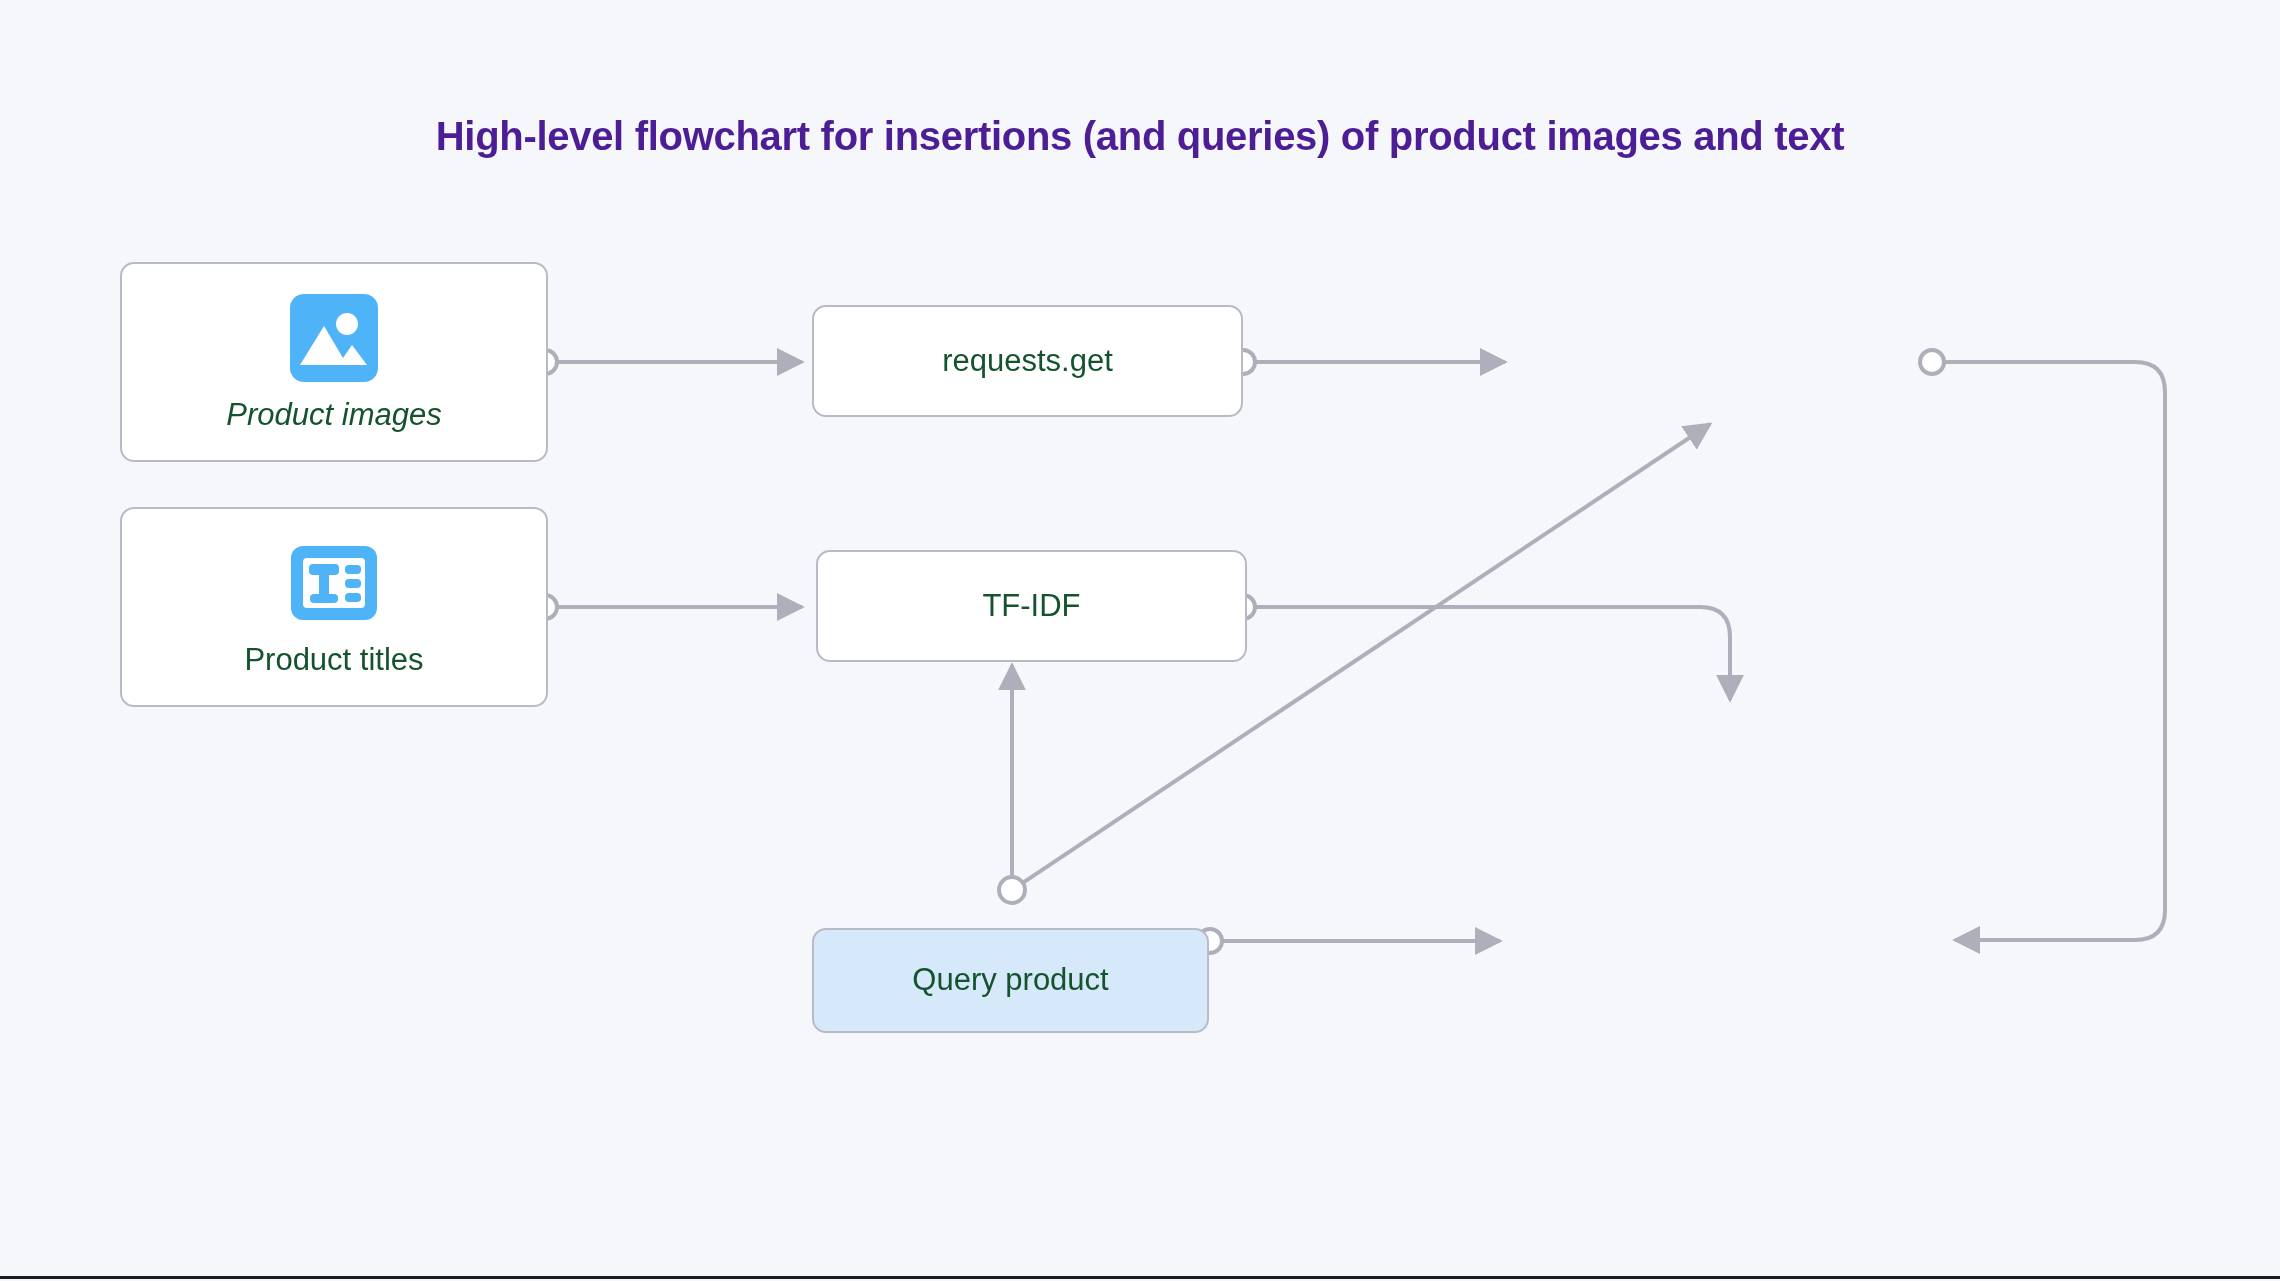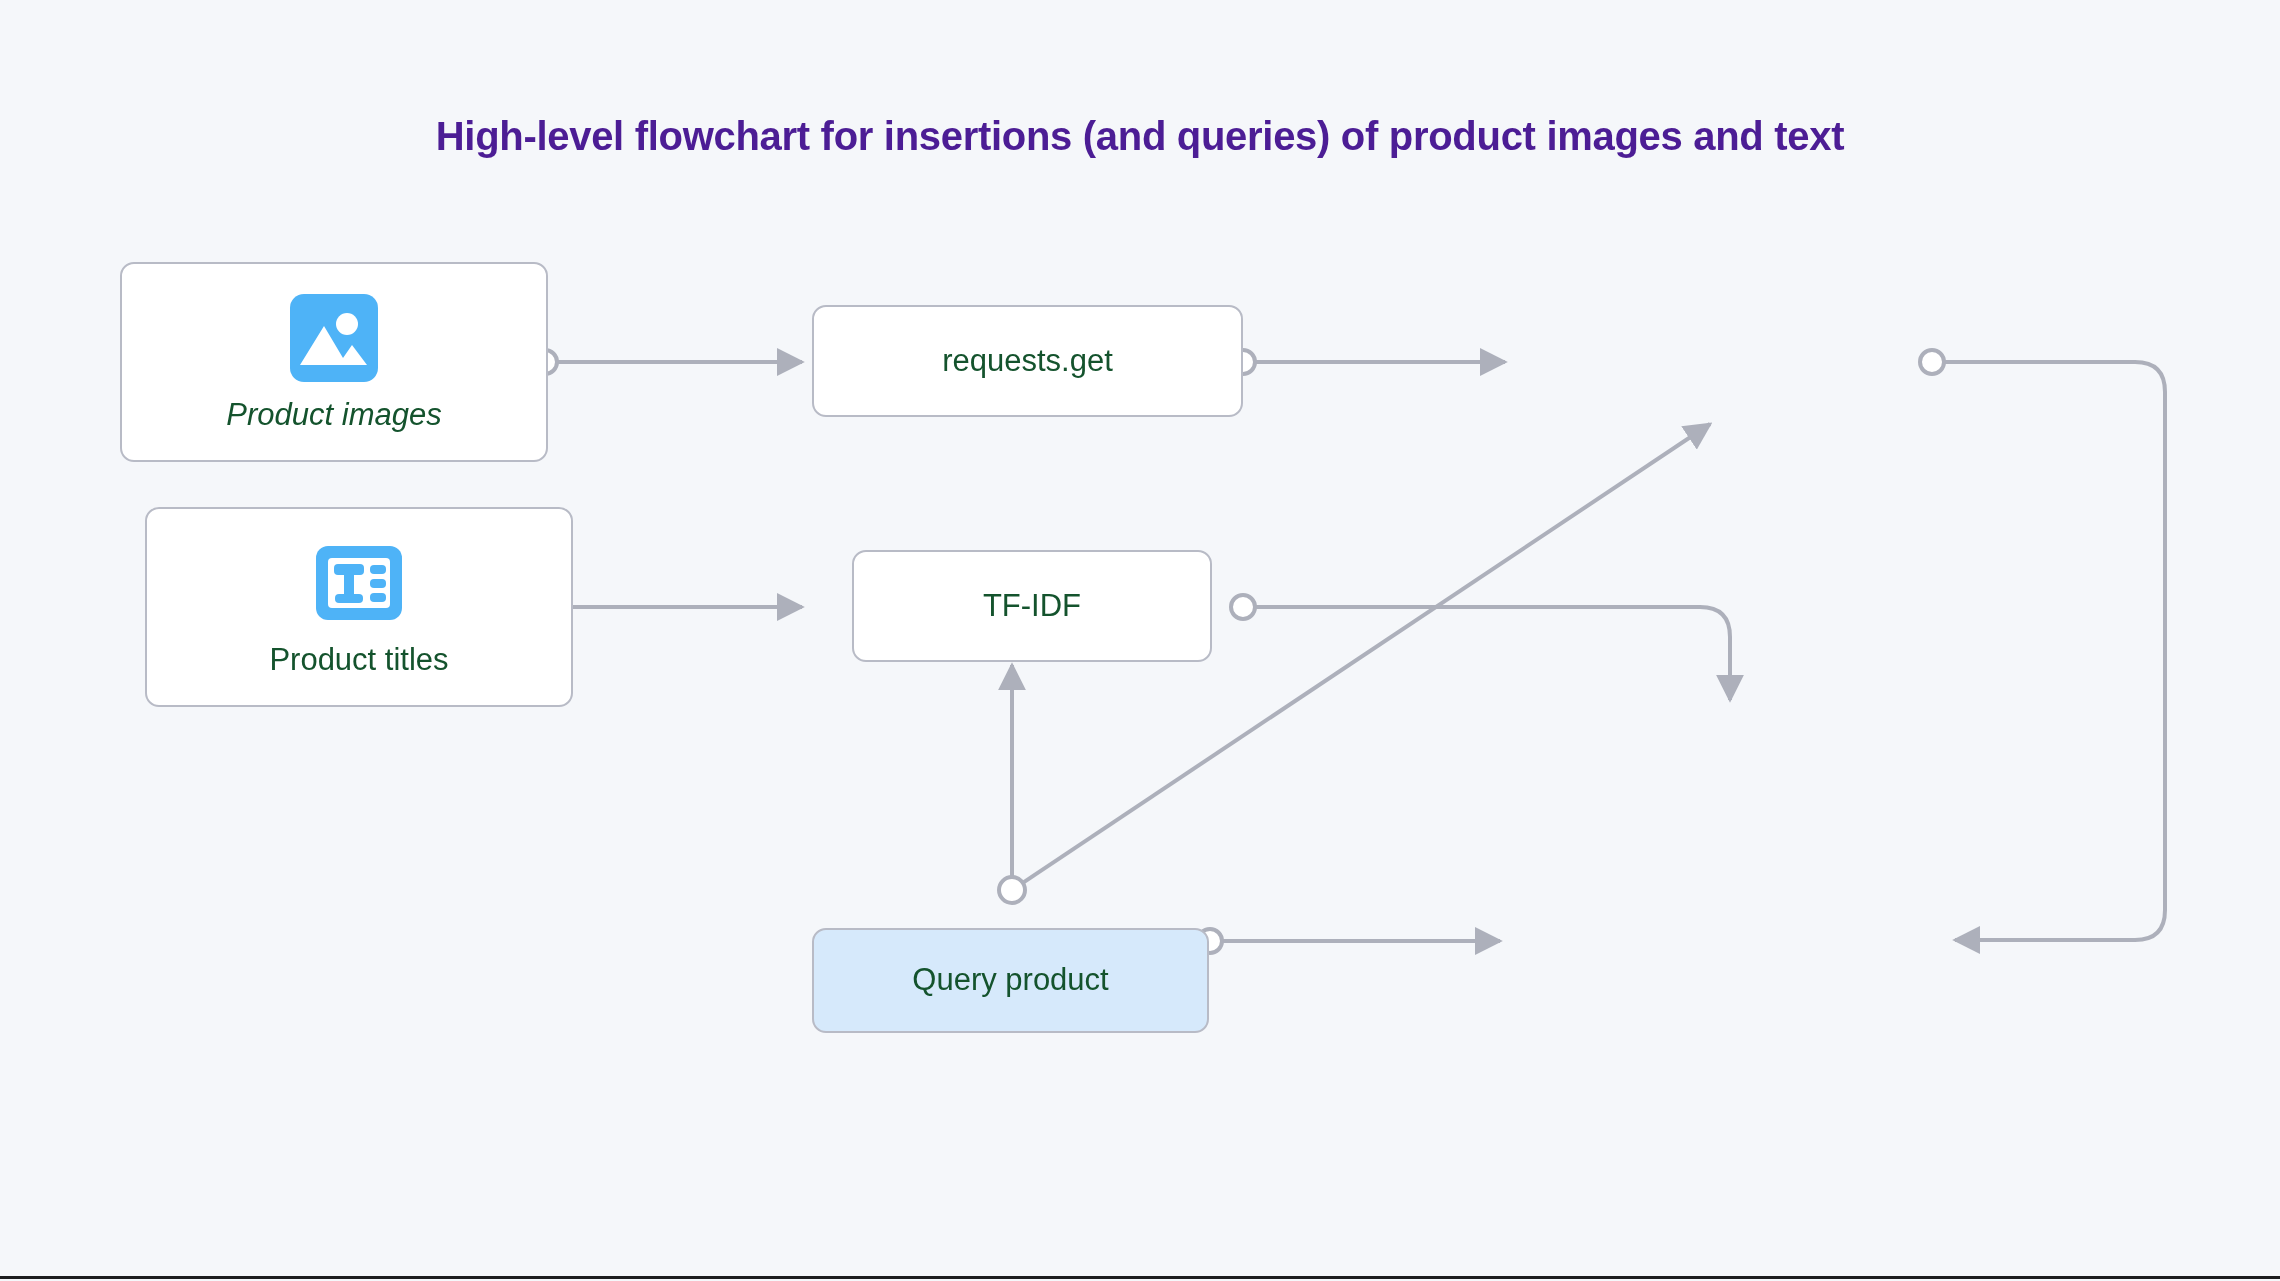--- a/index.html
+++ b/index.html
@@ -140,42 +140,42 @@
     <span class="node-icon">
       <svg width="92" height="92" viewBox="0 0 92 92">
         <rect x="2" y="2" width="88" height="88" rx="14" fill="#4eb3f7"></rect>
         <circle cx="59" cy="32" r="11" fill="#ffffff"></circle>
         <path d="M 12 73 L 36 34 L 55 66 L 64 53 L 79 73 Z" fill="#ffffff"></path>
       </svg>
     </span>
     <span class="node-label">Product images</span>
   </div>
 
-  <div class="node" style="left:120px; top:507px; width:428px; height:200px;margin-left:25px;">
+  <div class="node" style="left:120px; top:507px; width:428px; height:200px;">
     <span class="node-icon">
       <svg width="92" height="92" viewBox="0 0 92 92">
         <rect x="3" y="9" width="86" height="74" rx="12" fill="#4eb3f7"></rect>
         <rect x="15" y="21" width="62" height="50" rx="4" fill="#ffffff"></rect>
         <rect x="21" y="27" width="30" height="11" rx="4" fill="#4eb3f7"></rect>
         <rect x="31" y="31" width="10" height="32" rx="4" fill="#4eb3f7"></rect>
         <rect x="22" y="57" width="28" height="9" rx="4" fill="#4eb3f7"></rect>
         <rect x="57" y="28" width="16" height="9" rx="4" fill="#4eb3f7"></rect>
         <rect x="57" y="42" width="16" height="9" rx="4" fill="#4eb3f7"></rect>
         <rect x="57" y="56" width="16" height="9" rx="4" fill="#4eb3f7"></rect>
       </svg>
     </span>
     <span class="node-label">Product titles</span>
   </div>
 
   <div class="node" style="left:812px; top:305px; width:431px; height:112px;">
     <span class="node-label">requests.get</span>
   </div>
 
 
-  <div class="node" style="left:852px; top:550px; width:360px; height:112px;">
+  <div class="node" style="left:816px; top:550px; width:431px; height:112px;">
     <span class="node-label">TF-IDF</span>
   </div>
 
   <div class="node accent" style="left:812px; top:888px; width:397px; height:105px;margin-top:40px;">
     <span class="node-label">Query product</span>
   </div>
 
 
   <div id="bottom-rule"></div>
 

